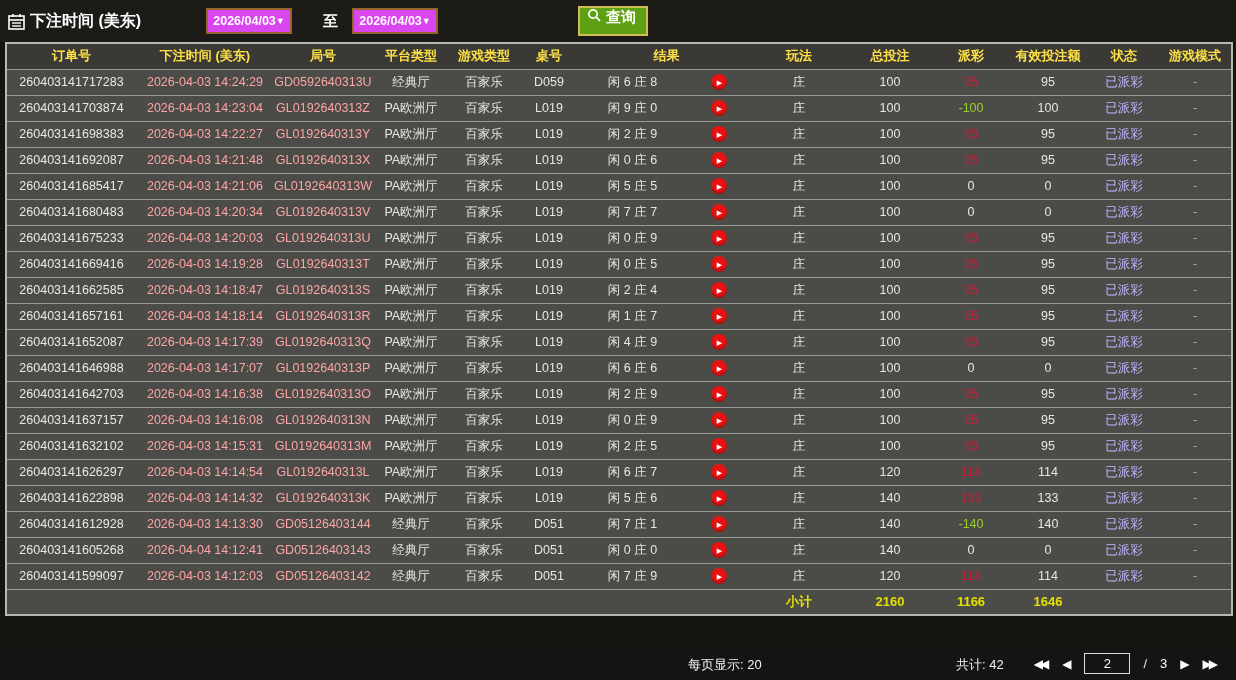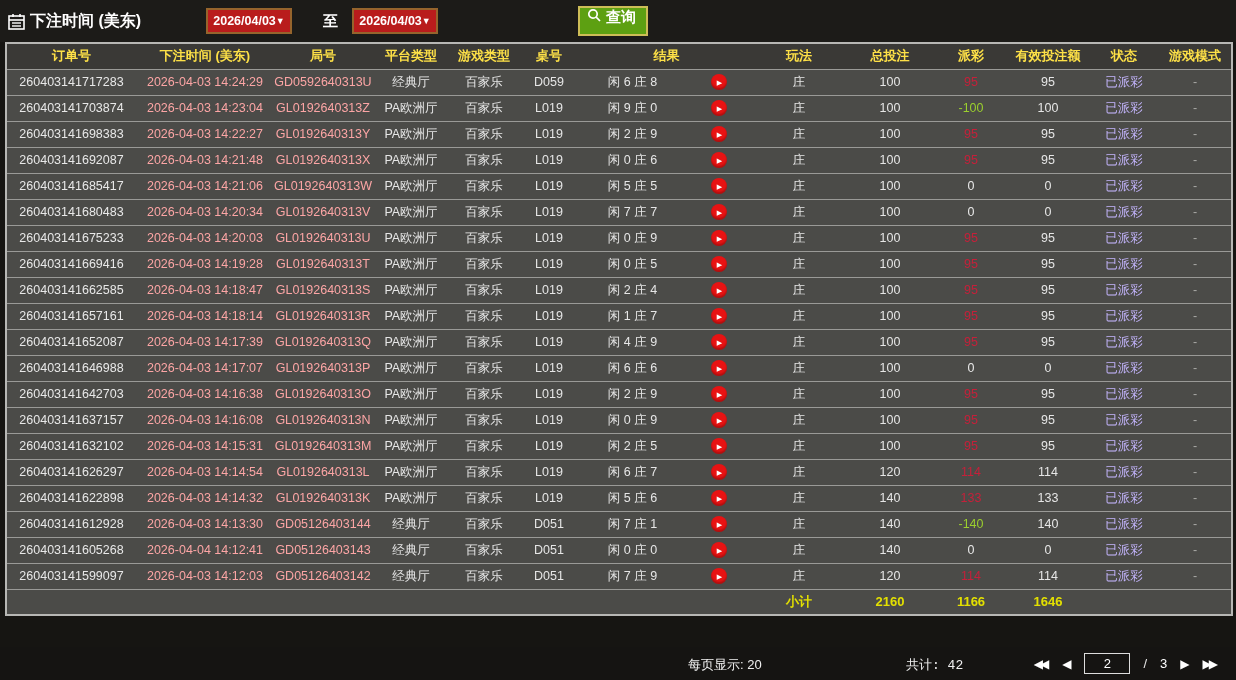--- a/index.html
+++ b/index.html
@@ -26,21 +26,21 @@
     font-size: 16px;
     display: flex;
     align-items: center;
     gap: 5px;
   }
   .cal-icon svg { display: block; }
   .date-picker {
     position: absolute;
     height: 26px;
     width: 86px;
-    background: #b91c1c;
+    background: #d946ef;
     border: 2px solid #96642c;
     color: #ffffff;
     font-weight: bold;
     font-size: 12.5px;
     display: flex;
     align-items: center;
     justify-content: center;
     gap: 0;
     cursor: pointer;
   }
@@ -117,21 +117,21 @@
   .footer {
     position: absolute;
     left: 0; right: 0; bottom: 0;
     height: 33px;
     background: #151412;
     font-size: 13px;
     color: #f0f0f0;
   }
   .footer span.ftxt { position: absolute; top: 9px; }
   .page-size-label { left: 688px; }
-  .total-count-label { left: 906px; font-family: Liberation Mono, monospace; }
+  .total-count-label { left: 956px; }
   .pager {
     position: absolute; right: 18px; top: 6px;
     display: flex; align-items: center; gap: 13px;
     color: #ffffff;
   }
   .pg-btn { font-size: 12px; cursor: pointer; letter-spacing: -3px; padding-right: 3px; }
   .pg-btn.single { letter-spacing: 0; padding-right: 0; }
   .page-input {
     width: 46px; height: 21px;
     background: transparent;

